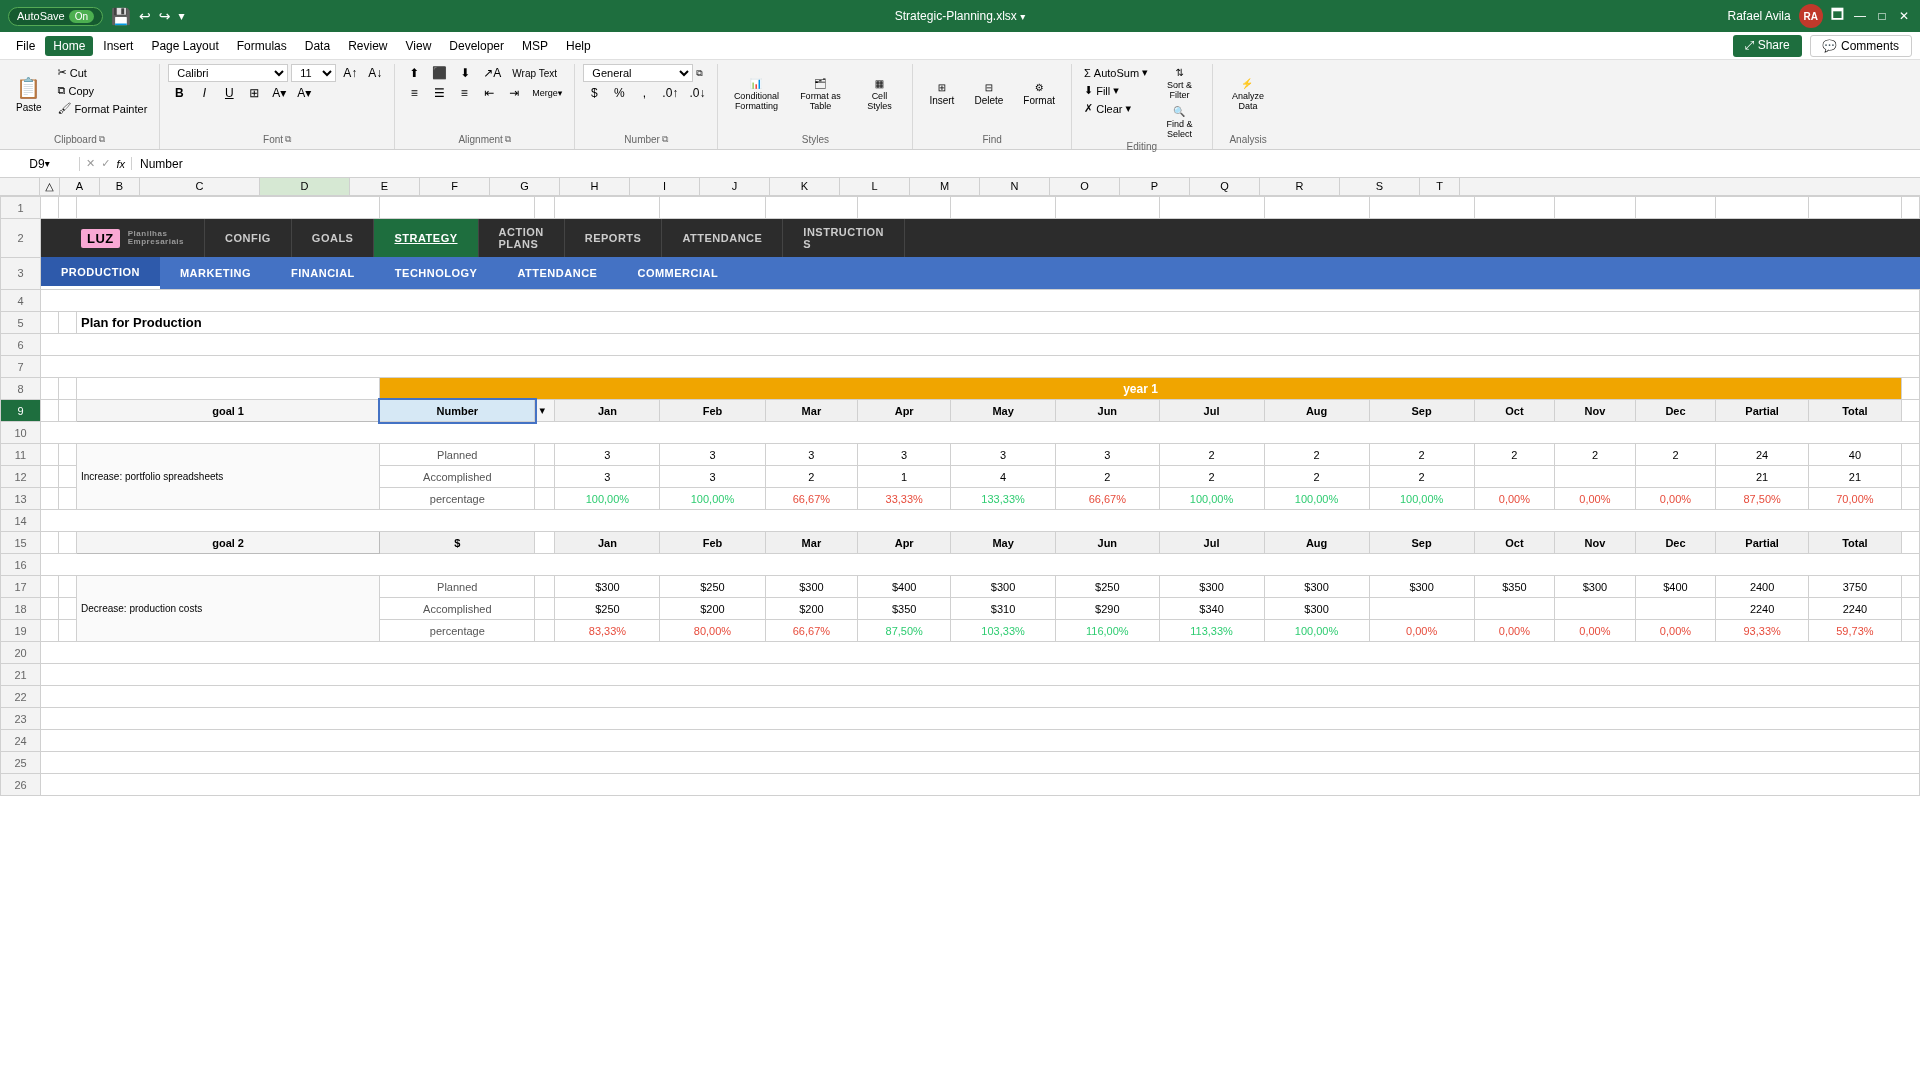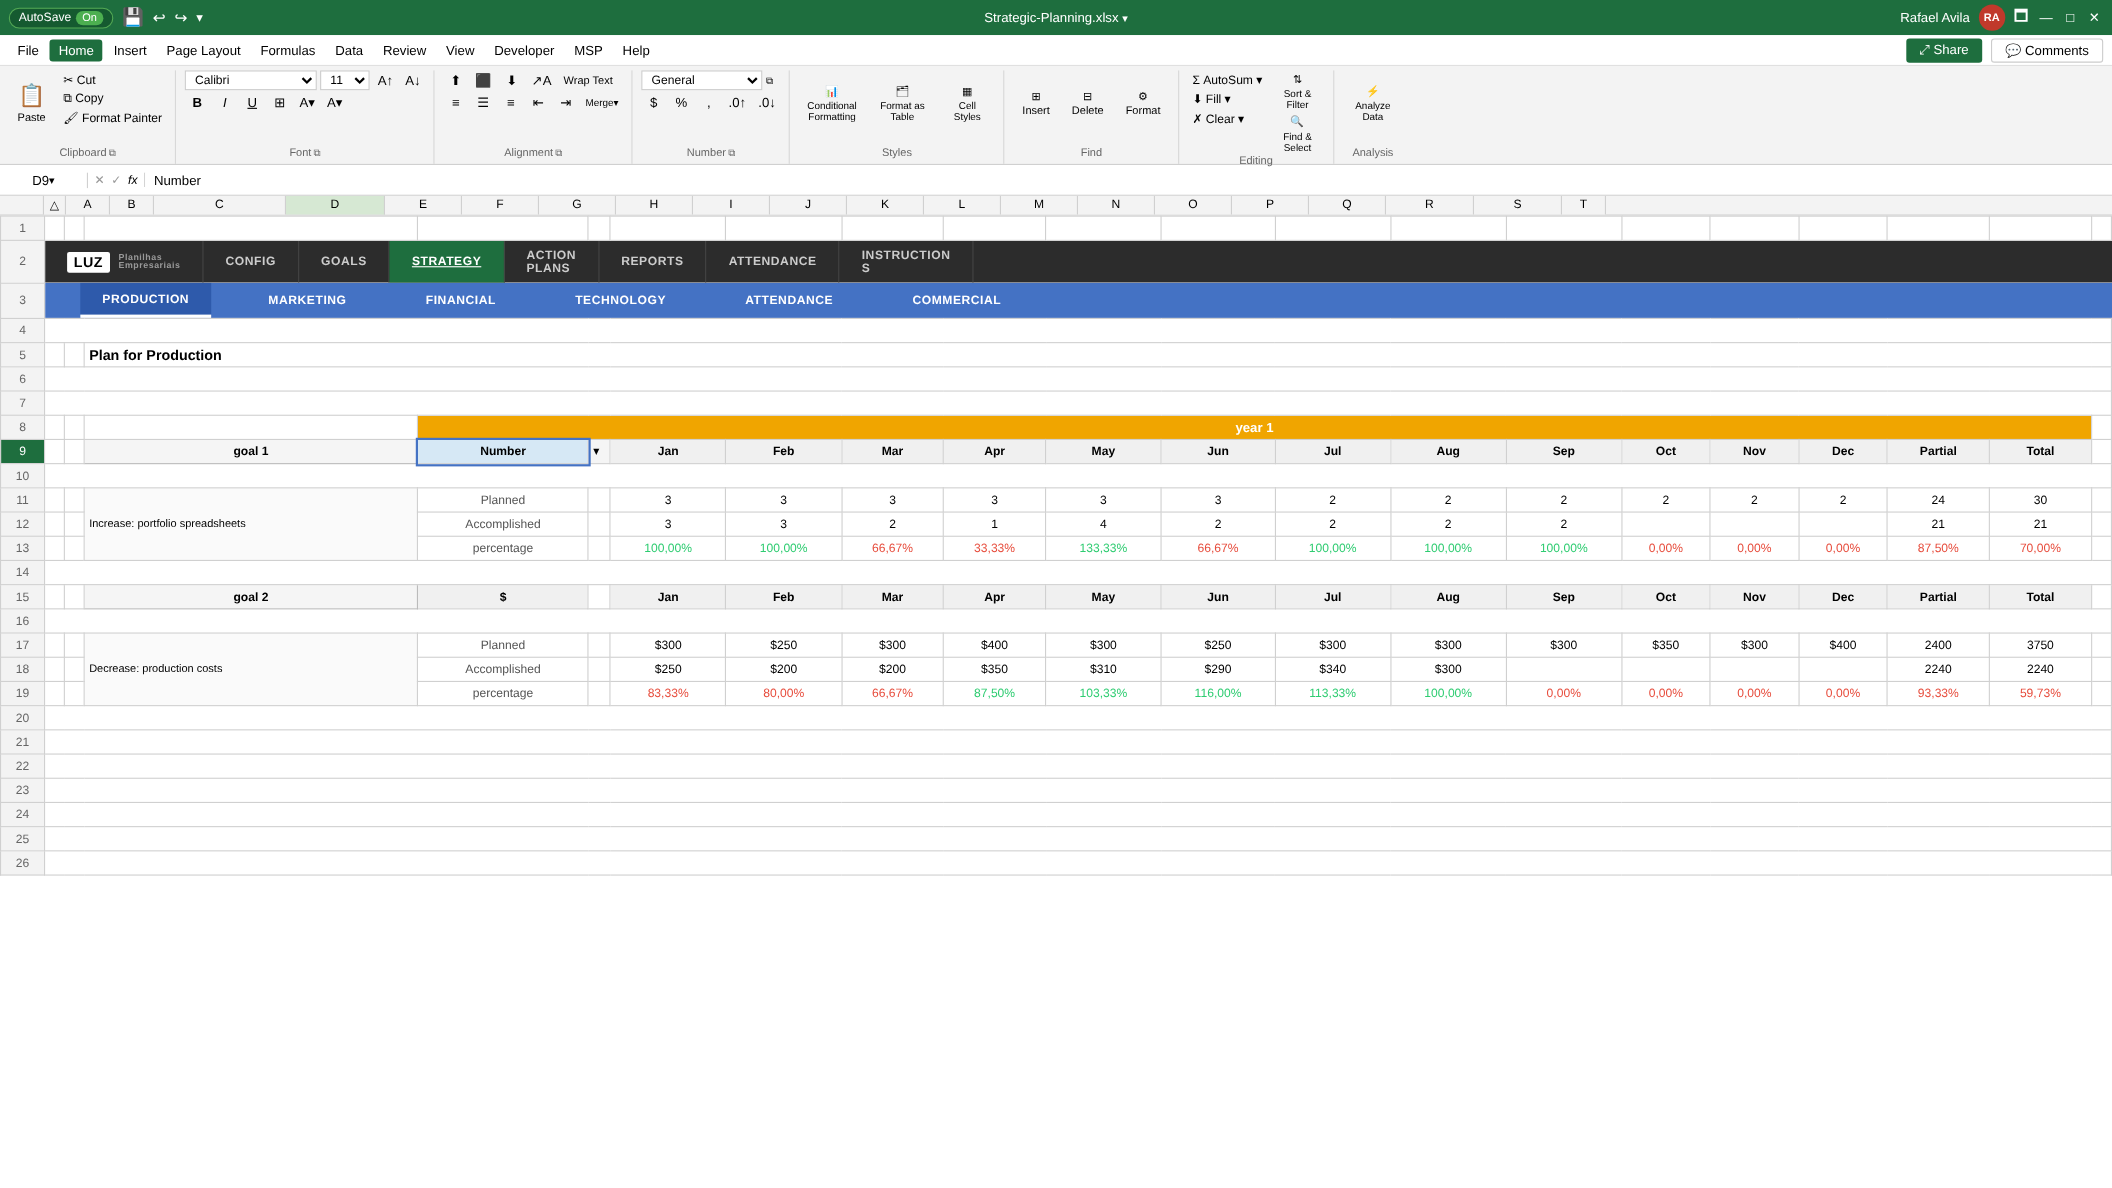--- a/index.html
+++ b/index.html
@@ -180,21 +180,20 @@
     }
     .nav-tab-blue {
       padding: 0 20px;
       display: flex;
       align-items: center;
       color: white;
       font-size: 11px;
       font-weight: bold;
       cursor: pointer;
       letter-spacing: 0.5px;
-      margin-left: 32px;
     }
     .nav-tab-blue.active { background: #2e5aab; border-bottom: 3px solid white; }
 
     
     .cell-orange-header {
       background: #f0a500;
       color: white;
       font-weight: bold;
       text-align: center;
     }
@@ -520,21 +519,21 @@
               <td></td>
               <td></td>
               <td></td>
           </tr>
 
           <tr>
             <td class="row-num">2</td>
             <td colspan="20" style="padding:0; border:none;">
               <div class="nav-tabs-dark">
                 <div class="nav-tab-dark">
-                  <span class="logo" style="background:#ffffff; color:#000; padding:2px 6px; border-radius:2px; font-weight:bold; font-size:13px;">LUZ</span>
+                  <span class="logo" style="background:#f9a8d4; color:#000; padding:2px 6px; border-radius:2px; font-weight:bold; font-size:13px;margin-left:20px;">LUZ</span>
                   <span style="font-size:8px; color:#999; line-height:1;">Planilhas<br>Empresariais</span>
                 </div>
                 <div class="nav-tab-dark">CONFIG</div>
                 <div class="nav-tab-dark">GOALS</div>
                 <div class="nav-tab-dark active">STRATEGY</div>
                 <div class="nav-tab-dark">ACTION<br>PLANS</div>
                 <div class="nav-tab-dark">REPORTS</div>
                 <div class="nav-tab-dark">ATTENDANCE</div>
                 <div class="nav-tab-dark">INSTRUCTION<br>S</div>
               </div>
@@ -628,21 +627,21 @@
             <td class="cell-center">3</td>
             <td class="cell-center">3</td>
             <td class="cell-center">3</td>
             <td class="cell-center">2</td>
             <td class="cell-center">2</td>
             <td class="cell-center">2</td>
             <td class="cell-center">2</td>
             <td class="cell-center">2</td>
             <td class="cell-center">2</td>
             <td class="cell-center">24</td>
-            <td class="cell-center">30</td>
+            <td class="cell-center">40</td>
             <td></td>
           </tr>
 
           <tr>
             <td class="row-num">12</td>
             <td></td>
             <td></td>
             <td style="text-align:center; font-size:11px; color:#555;">Accomplished</td>
             <td></td>
             <td class="cell-center">3</td>

